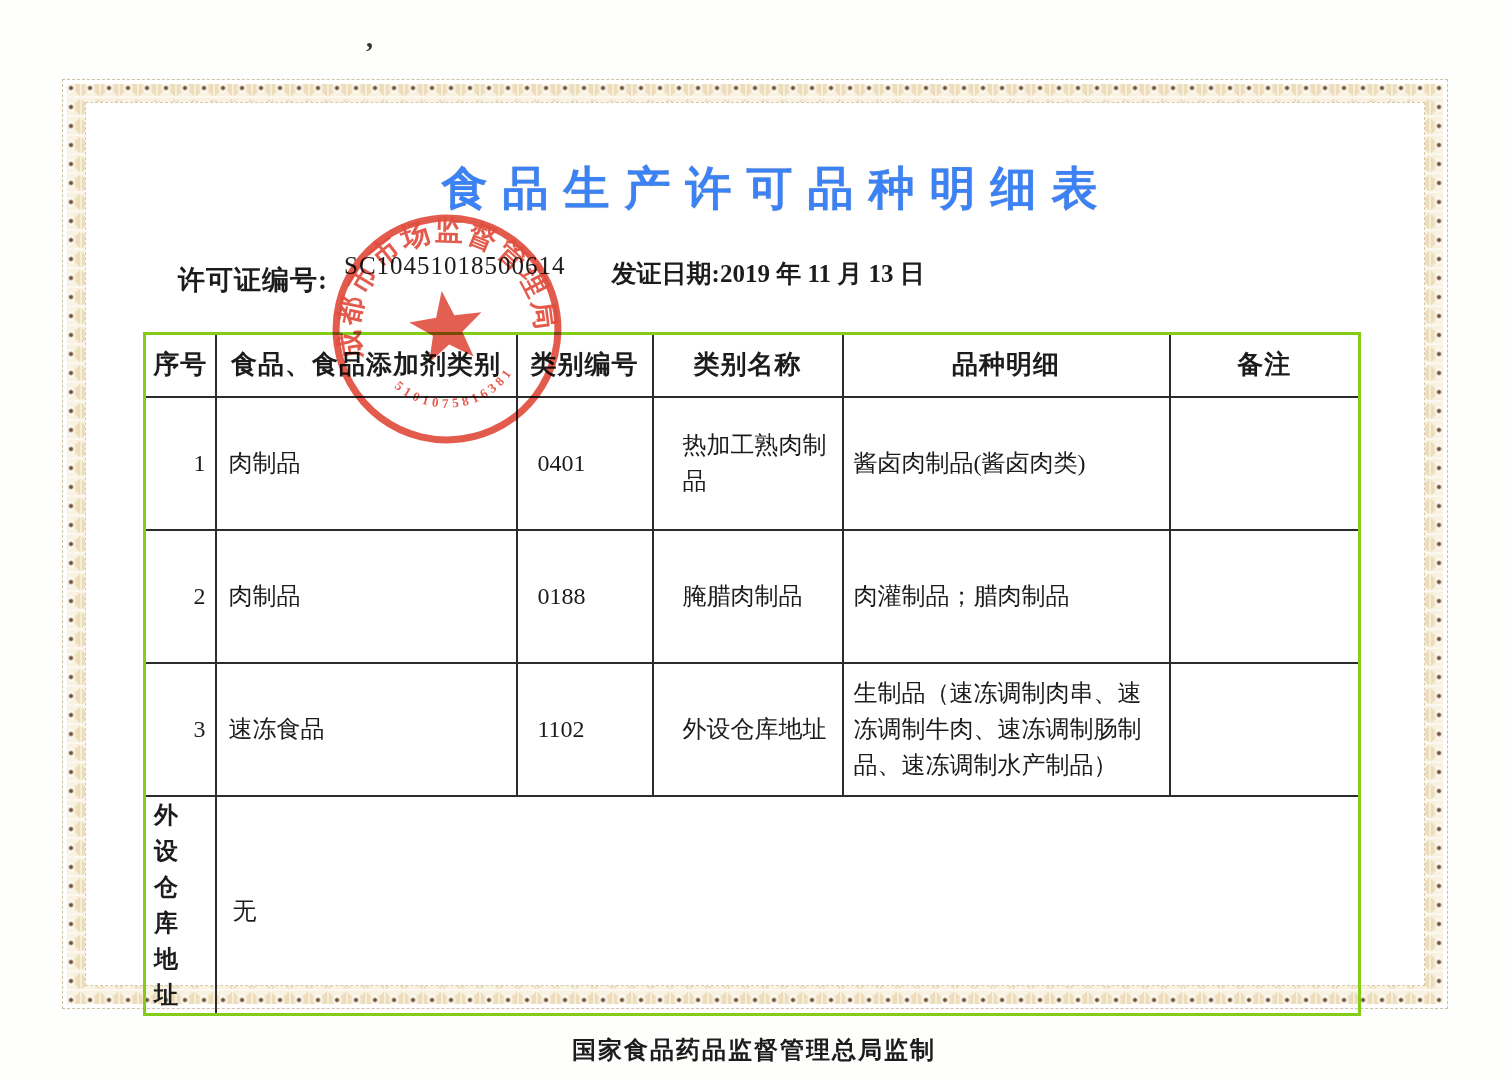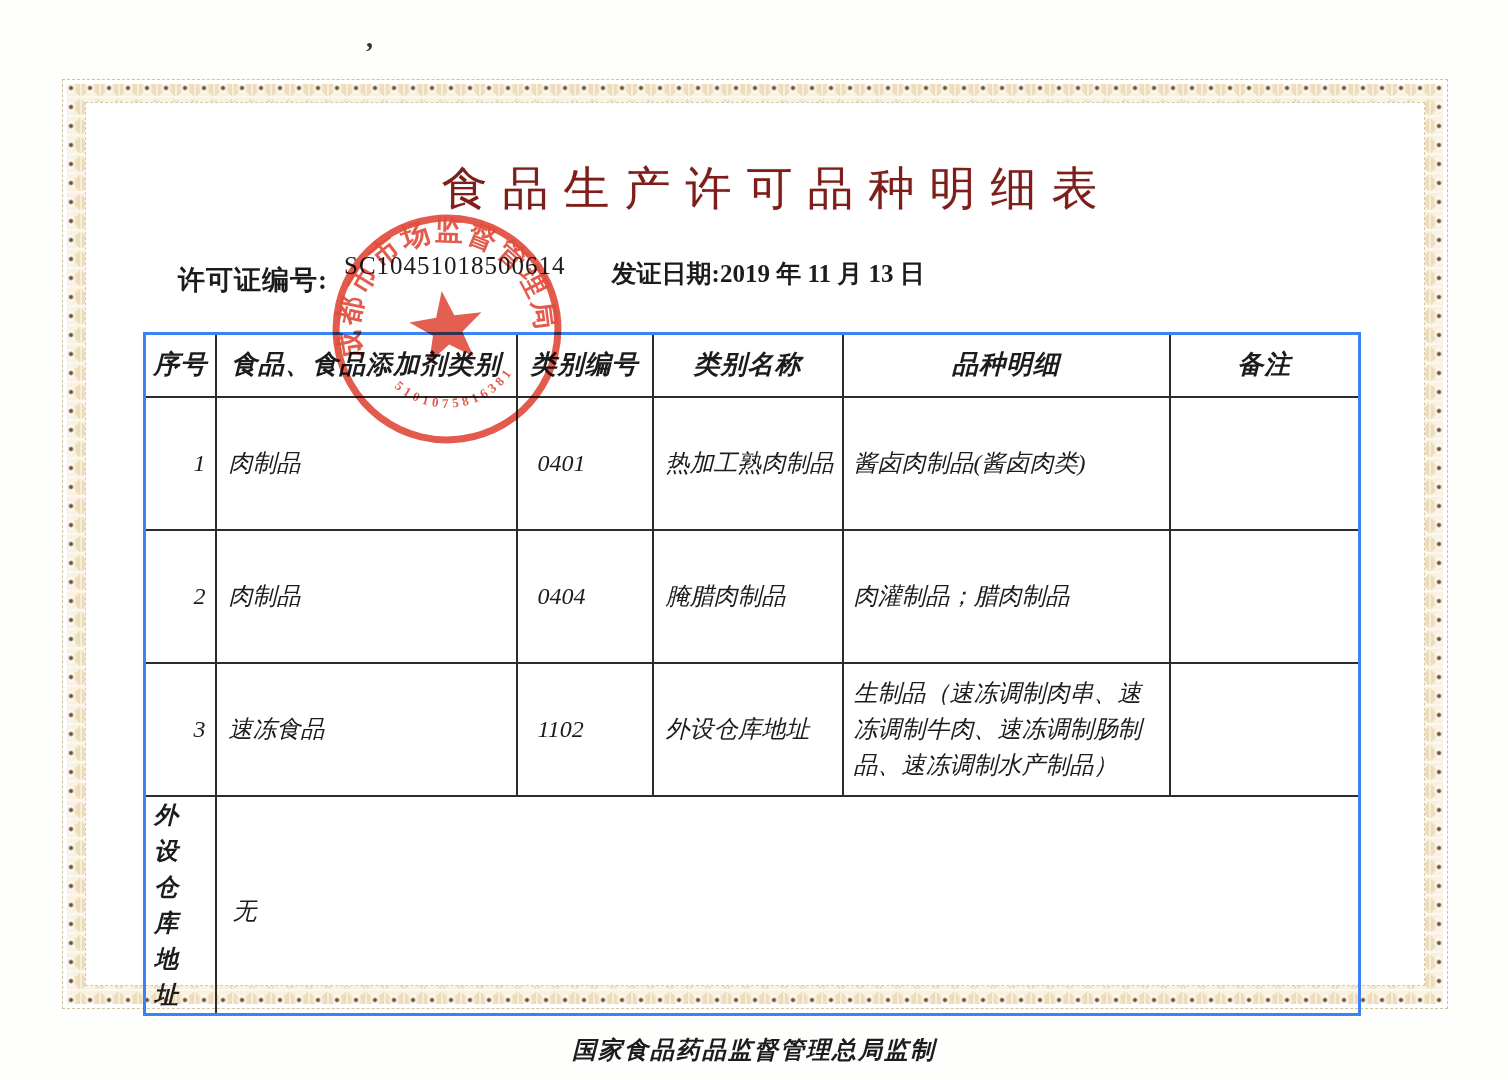--- a/index.html
+++ b/index.html
@@ -24,22 +24,22 @@
   }
   .frame-inner {
     position:absolute; inset:18px; background:#ffffff;
     border:1px dashed #d6c9ab;
   }
 
   
   .doc-title {
     position:absolute; top:158px; left:90px; width:1328px;
     text-align:center; padding-left:46px;
-    font-size:46px; font-weight:normal; letter-spacing:15px;
-    color:#7f1d1d; text-shadow:0 0 1px rgba(117,88,31,.45);
+    font-size:46px; font-weight:bold; letter-spacing:15px;
+    color:#3b82f6; text-shadow:0 0 1px rgba(117,88,31,.45);
   }
 
   
   .license-row {
     position:absolute; top:262px; left:178px; width:1240px;
     display:flex; align-items:center; white-space:nowrap;
   }
   .license-label { font-size:27px; font-weight:bold; letter-spacing:1px; }
   .license-number { font-size:25px; letter-spacing:1px; transform:translateY(-14px); margin-left:16px; }
   .license-issue { font-size:25px; font-weight:bold; transform:translateY(-7px); margin-left:46px; }
@@ -53,44 +53,44 @@
   table.main col.c-no { width:71px; }
   table.main col.c-cat { width:301px; }
   table.main col.c-code { width:136px; }
   table.main col.c-name { width:190px; }
   table.main col.c-detail { width:327px; }
   table.main col.c-remark { width:190px; }
   table.main th, table.main td {
     border:2px solid #2c2c2c; vertical-align:middle;
     font-size:24px; line-height:36px;
   }
-  table.main { border:3px solid #3b82f6;font-style:italic; }
+  table.main { border:3px solid #84cc16; }
   table.main thead th { height:63px; font-size:26px; font-weight:bold; text-align:center; letter-spacing:1px; }
   tr.data-row { height:133px; }
   td.cell-no { text-align:right; padding-right:9px; }
   td.cell-cat { padding-left:12px;margin-left:48px; }
   td.cell-code { padding-left:20px; }
-  td.cell-name { padding-left:12px; }
+  td.cell-name { padding-left:29px; }
   td.cell-detail { padding-left:10px; padding-right:22px; line-height:37px; }
   tr.warehouse-row { height:130px; }
   td.cell-whlabel { font-weight:bold; font-size:28px; line-height:42px; padding-left:8px; vertical-align:middle; }
   td.cell-whlabel span { display:inline-block; width:2.15em; letter-spacing:2px; }
   td.cell-whvalue { vertical-align:top; padding:12px 0 0 16px; font-size:25px; }
 
   
   .seal {
     position:absolute; left:326px; top:208px; width:242px; height:242px;
     transform:rotate(-8deg); opacity:.9; mix-blend-mode:multiply;
     pointer-events:none;
   }
 
   
   .doc-footer {
     position:absolute; top:1034px; left:0; width:1508px;
-    text-align:center; font-size:24px; font-weight:bold; letter-spacing:2px;font-style:italic;
+    text-align:center; font-size:24px; font-weight:bold; letter-spacing:2px;
   }
 
   .stray-mark {
     position:absolute; left:366px; top:22px; font-size:28px; font-weight:bold; color:#333;
   }
 </style>
 </head>
 <body>
 
 <div class="page">
@@ -133,21 +133,21 @@
         <td class="cell-no">1</td>
         <td class="cell-cat">肉制品</td>
         <td class="cell-code">0401</td>
         <td class="cell-name">热加工熟肉制品</td>
         <td class="cell-detail">酱卤肉制品(酱卤肉类)</td>
         <td class="cell-remark"></td>
       </tr>
       <tr class="data-row">
         <td class="cell-no">2</td>
         <td class="cell-cat">肉制品</td>
-        <td class="cell-code">0404</td>
+        <td class="cell-code">0188</td>
         <td class="cell-name">腌腊肉制品</td>
         <td class="cell-detail">肉灌制品；腊肉制品</td>
         <td class="cell-remark"></td>
       </tr>
       <tr class="data-row">
         <td class="cell-no">3</td>
         <td class="cell-cat">速冻食品</td>
         <td class="cell-code">1102</td>
         <td class="cell-name">外设仓库地址</td>
         <td class="cell-detail">生制品（速冻调制肉串、速冻调制牛肉、速冻调制肠制品、速冻调制水产制品）</td>

